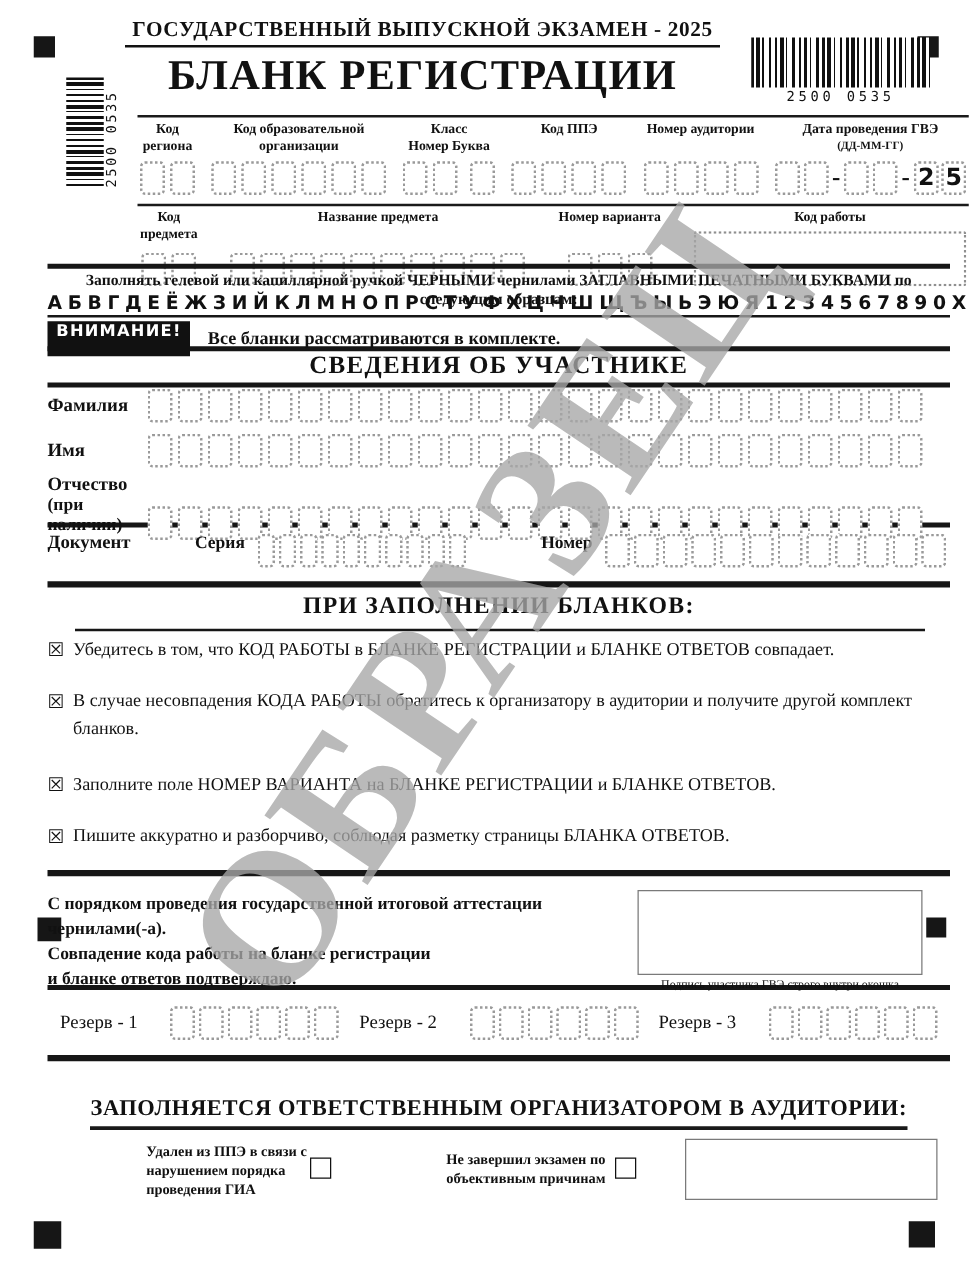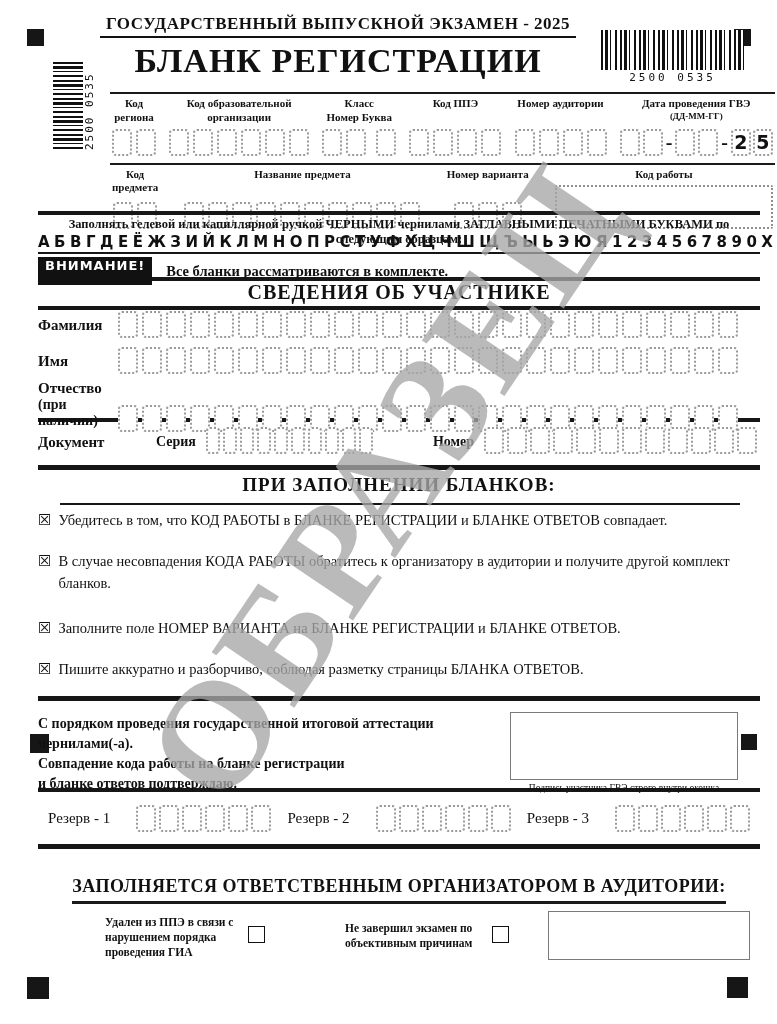--- a/index.html
+++ b/index.html
@@ -63,21 +63,21 @@
   .attention-badge { background:#111; color:#fff; font-family:"DejaVu Sans",sans-serif;
     font-weight:bold; font-size:13px; padding:1px 7px 12px; letter-spacing:1px; }
   .attention-text { font-weight:bold; font-size:14.5px; }
   
   .sec-heading { position:absolute; left:38px; width:722px; text-align:center; font-size:20px;
     font-weight:bold; letter-spacing:1px; z-index:2; }
   
   .p-row { position:absolute; left:38px; width:722px; display:flex; align-items:flex-end; z-index:2; }
   .p-label { width:80px; font-weight:bold; font-size:15px; line-height:1.05; padding-bottom:4px; flex:none; }
   .p-label .sub { font-size:14px; font-weight:bold;text-align:center; }
-  .doc-row { position:absolute; left:38px; top:427px; width:722px; display:flex; align-items:flex-end; z-index:2; }
+  .doc-row { position:absolute; left:38px; top:427px; width:722px; display:flex; z-index:2; }
   .doc-row .p-label { padding-bottom:3px; }
   .doc-sub-label { font-weight:bold; font-size:14px; padding:0 10px 4px 38px; }
   
   .rules { position:absolute; left:38px; top:510px; width:722px; z-index:2; font-size:14.5px; line-height:1.5; }
   .rule-item { display:flex; gap:7px; }
   .rule-item .cbx { font-family:"DejaVu Sans",sans-serif; font-size:15px; line-height:1.4; flex:none; }
   .rule-item + .rule-item { margin-top:19px; }
   .rule-item:nth-child(3) { margin-top:24px; }
   
   .consent-text { position:absolute; left:38px; top:714px; width:462px; text-align:left;
@@ -86,21 +86,21 @@
   .sig-caption { position:absolute; text-align:center; font-size:9.5px; line-height:1.25; z-index:2; }
   
   .reserve-row { position:absolute; left:48px; top:805px; width:702px; display:flex;
     justify-content:space-between; align-items:flex-end; z-index:2; }
   .reserve-group { display:flex; align-items:flex-end; gap:26px; }
   .reserve-label { font-size:15px; padding-bottom:5px; }
   
   .org-heading { position:absolute; left:38px; top:876px; width:722px; text-align:center; z-index:2; }
   .org-heading span { display:inline-block; font-weight:bold; font-size:18px; letter-spacing:.5px;
     border-bottom:3px solid #1a1a1a; padding-bottom:4px; }
-  .org-label { position:absolute; font-weight:bold; font-size:11.5px; line-height:1.3; z-index:2; }
+  .org-label { position:absolute; font-weight:bold; font-size:11.5px; line-height:1.3; z-index:2;margin-left:12px; }
   .org-checkbox { position:absolute; width:17px; height:17px; border:1.6px solid #111; background:#fff; z-index:2; }
 </style>
 </head>
 <body>
 
 <div class="page">
 
   <div class="corner" style="left:27px;top:29px;width:17px;height:17px"></div>
   <div class="corner" style="left:734px;top:29px;width:17px;height:17px"></div>
   <div class="corner" style="left:30px;top:734px;width:19px;height:19px"></div>

